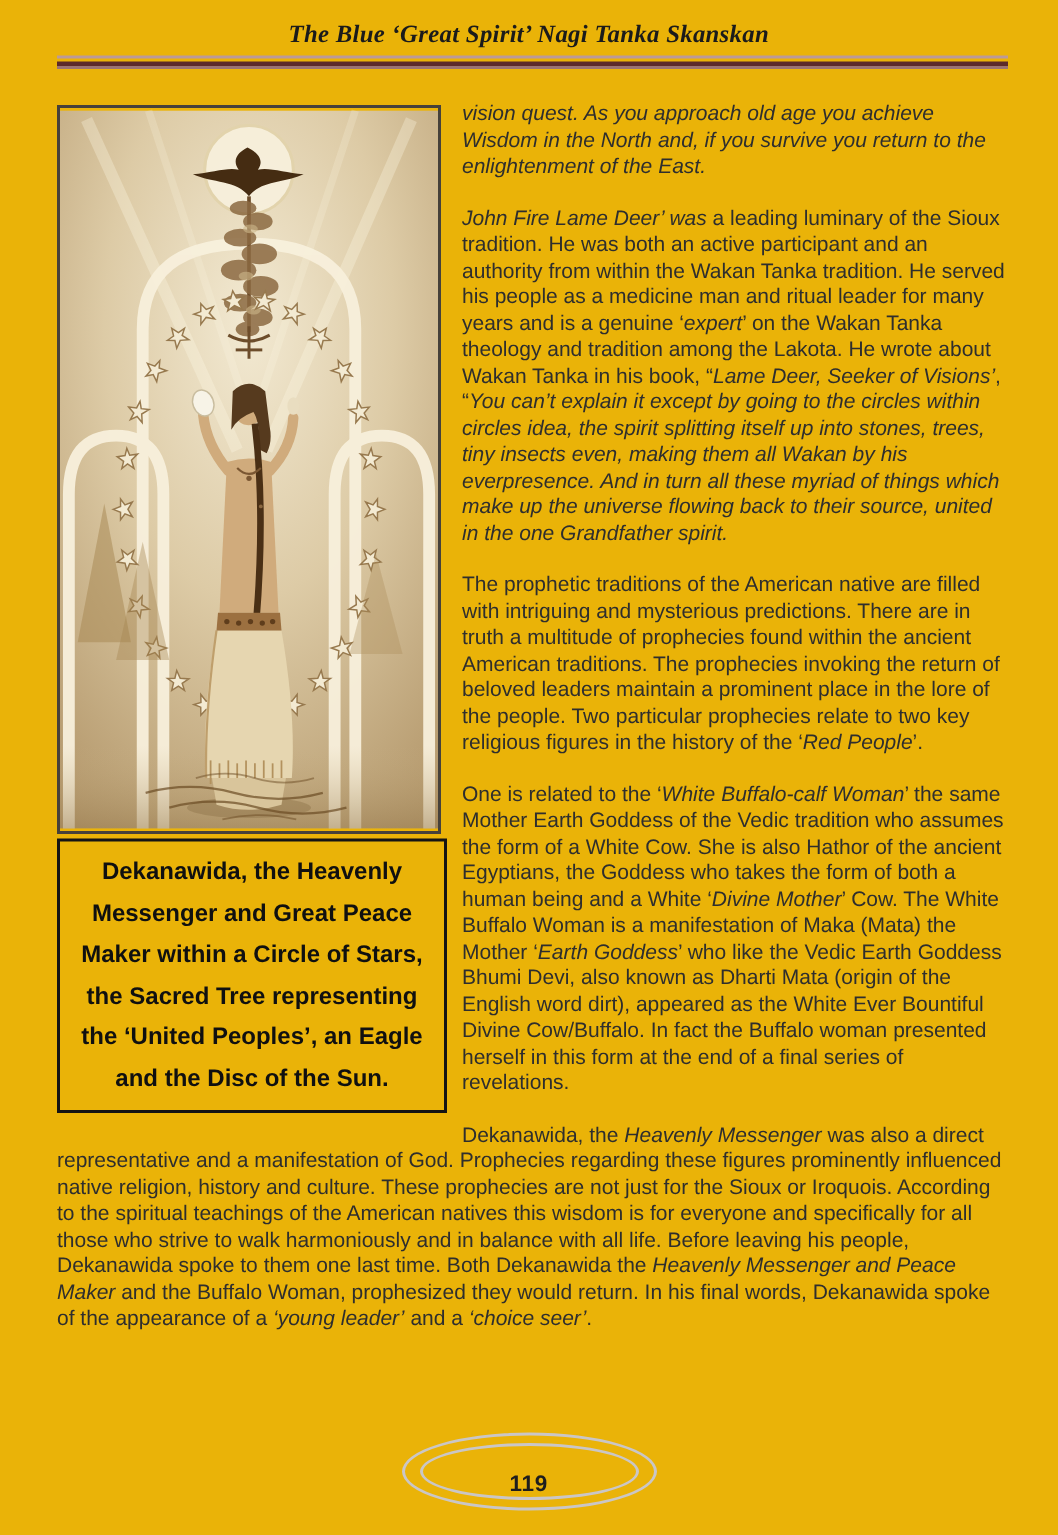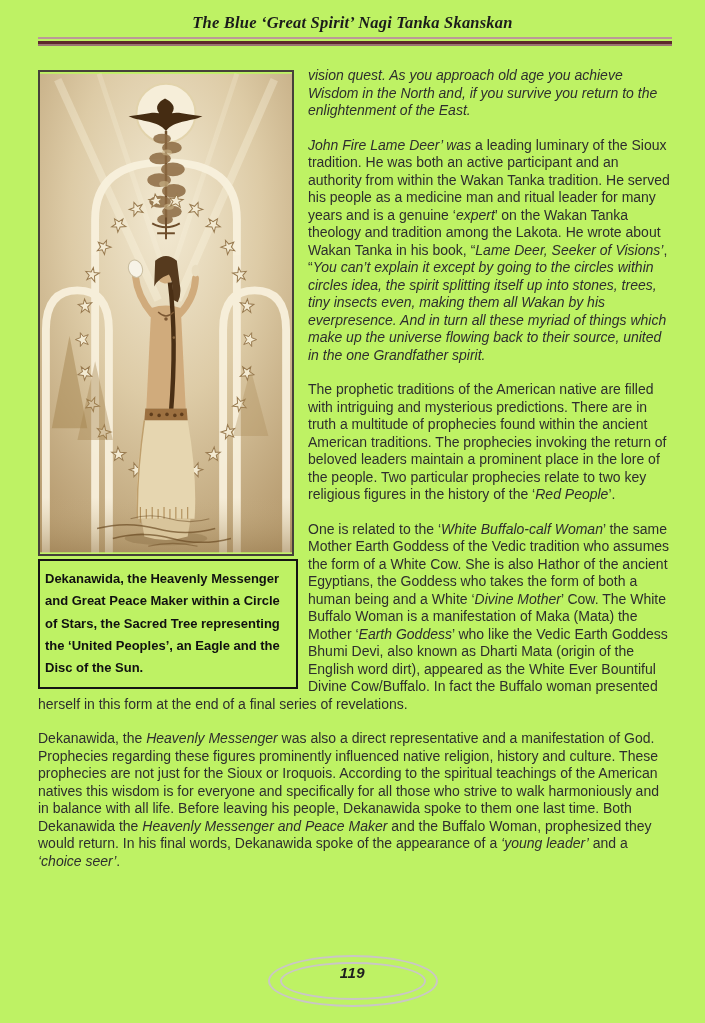--- a/index.html
+++ b/index.html
@@ -1,45 +1,45 @@
 <!DOCTYPE html>
 <html style="--rule-maroon: #5c2a2a; --rule-light: #bb9a98; --oval-stroke: #cac6c6; --text: #2e2e2e;"><head>
 <meta charset="utf-8">
 <style>
   :root{
     --rule-maroon:#5c2a2a; --rule-light:#bb9a98; --rule-shadow:#9b7473;
     --oval-stroke:#cac6c6; --text:#2e2e2e;
   }
   *{box-sizing:border-box;}
   html,body{margin:0;padding:0;background:#ffffff;}
-  .page{position:relative;width:705px;height:1023px;background:#bef264;overflow:hidden;
+  .page{position:relative;width:705px;height:1023px;background:#eab308;overflow:hidden;
         font-family:"Liberation Sans",sans-serif;color:var(--text);}
   
   header{padding-top:13px;}
   .title{text-align:center;font-family:"Liberation Serif",serif;font-weight:bold;
          font-style:italic;font-size:16.5px;color:#1b1b1b;letter-spacing:.2px;}
   .rule{margin:4px 33px 0 38px;}
   .rule-thin{height:2px;background:var(--rule-light);margin-bottom:2px;}
   .rule-thick{height:5px;background:var(--rule-maroon);border-bottom:2px solid var(--rule-shadow);}
   
   .content{margin:21px 33px 0 38px;font-size:14px;line-height:1.25;text-align:left;}
   .content p{margin:0 0 17px 0;}
   .content h2{font-size:14.5px;margin:0;color:#1d1d1d;}
   .it{font-style:italic;}
   
   figure.illustration{float:left;width:260px;margin:3px 10px 6px 0;padding:0;}
   figure.illustration svg{display:block;width:256px;height:486px;border:2px solid #46413a;}
   figcaption{margin-top:3px;border:2px solid #141414;padding:7px 5px;
-             font-weight:bold;font-size:13px;line-height:1.72;color:#101010;}
+             font-weight:bold;font-size:16px;line-height:1.72;text-align:center;color:#101010;}
   
   .oval{position:absolute;left:50%;transform:translateX(-50%);bottom:16px;
         width:170px;height:52px;border:2px solid var(--oval-stroke);border-radius:50%;}
   .oval-inner{position:absolute;top:5px;bottom:5px;left:10px;right:10px;
         border:2px solid var(--oval-stroke);border-radius:50%;
-        display:flex;align-items:flex-start;justify-content:center;font-style:italic;}
+        display:flex;align-items:flex-end;justify-content:center;}
   .page-num{font-weight:bold;font-size:15px;color:#1e1e1e;letter-spacing:.5px;}
 </style>
 </head>
 <body>
 
 <div class="page">
 
   <header>
     <div class="title">The Blue ‘Great Spirit’ Nagi Tanka Skanskan</div>
     <div class="rule">

